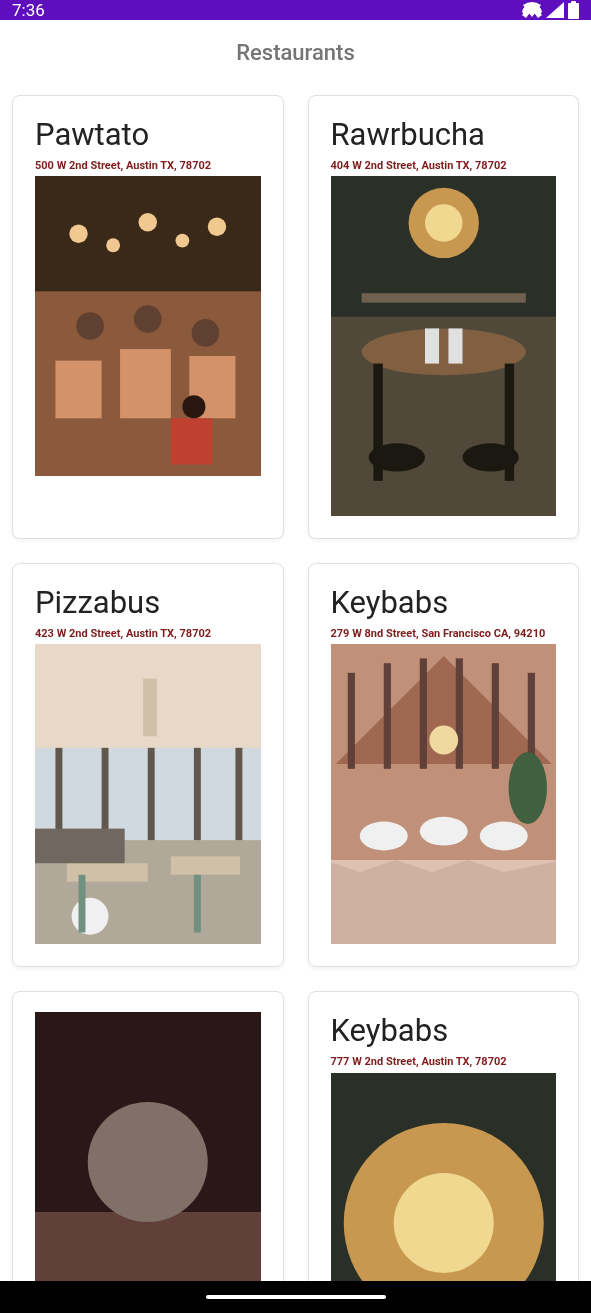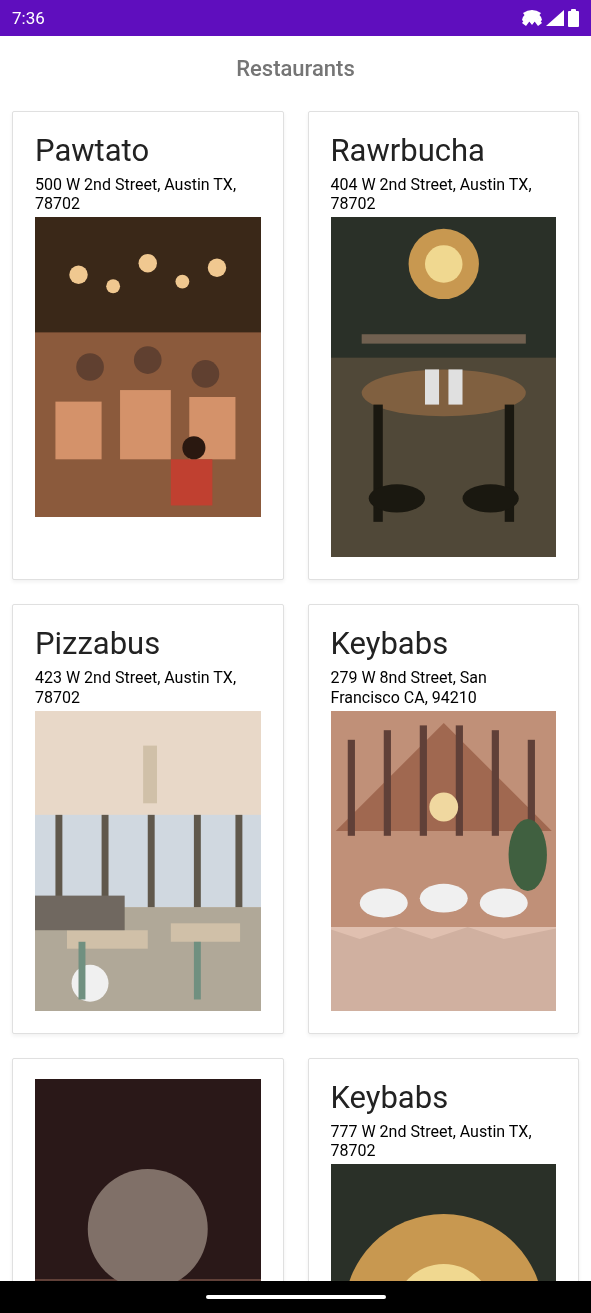--- a/index.html
+++ b/index.html
@@ -12,21 +12,21 @@
       width: 591px;
       height: 1313px;
       font-family: Roboto, -apple-system, BlinkMacSystemFont, "Segoe UI", sans-serif;
       background: #ffffff;
       overflow: hidden;
       position: relative;
     }
     
     .status-bar {
       background: #5f0ebe;
-      height: 36px;
+      height: 20px;
       display: flex;
       align-items: center;
       justify-content: space-between;
       padding: 0 12px;
       color: white;
       font-size: 17px;
     }
     
     .status-icons {
       display: flex;
@@ -45,37 +45,38 @@
     .grid {
       display: grid;
       grid-template-columns: 1fr 1fr;
       gap: 24px;
       padding: 20px 12px 12px 12px;
     }
     
     .card {
       background: white;
       border: 1px solid #e0e0e0;
-      border-radius: 2px;
+      border-radius: 8px;
       padding: 20px 22px 22px 22px;
       box-shadow: 0 2px 4px rgba(0,0,0,0.06);
     }
     
     .card-title {
       font-size: 31px;
       font-weight: 400;
       color: #222;
       margin-bottom: 6px;
     }
     
     .card-address {
-      font-size: 16px;
-      color: #000000;
+      font-size: 11px;
+      color: #7f1d1d;
       line-height: 1.2;
       margin-bottom: 4px;
+      font-weight: bold;
     }
     
     .card-image {
       width: 100%;
       height: 300px;
       background: #333;
       display: block;
     }
     
     .card.tall .card-image {

